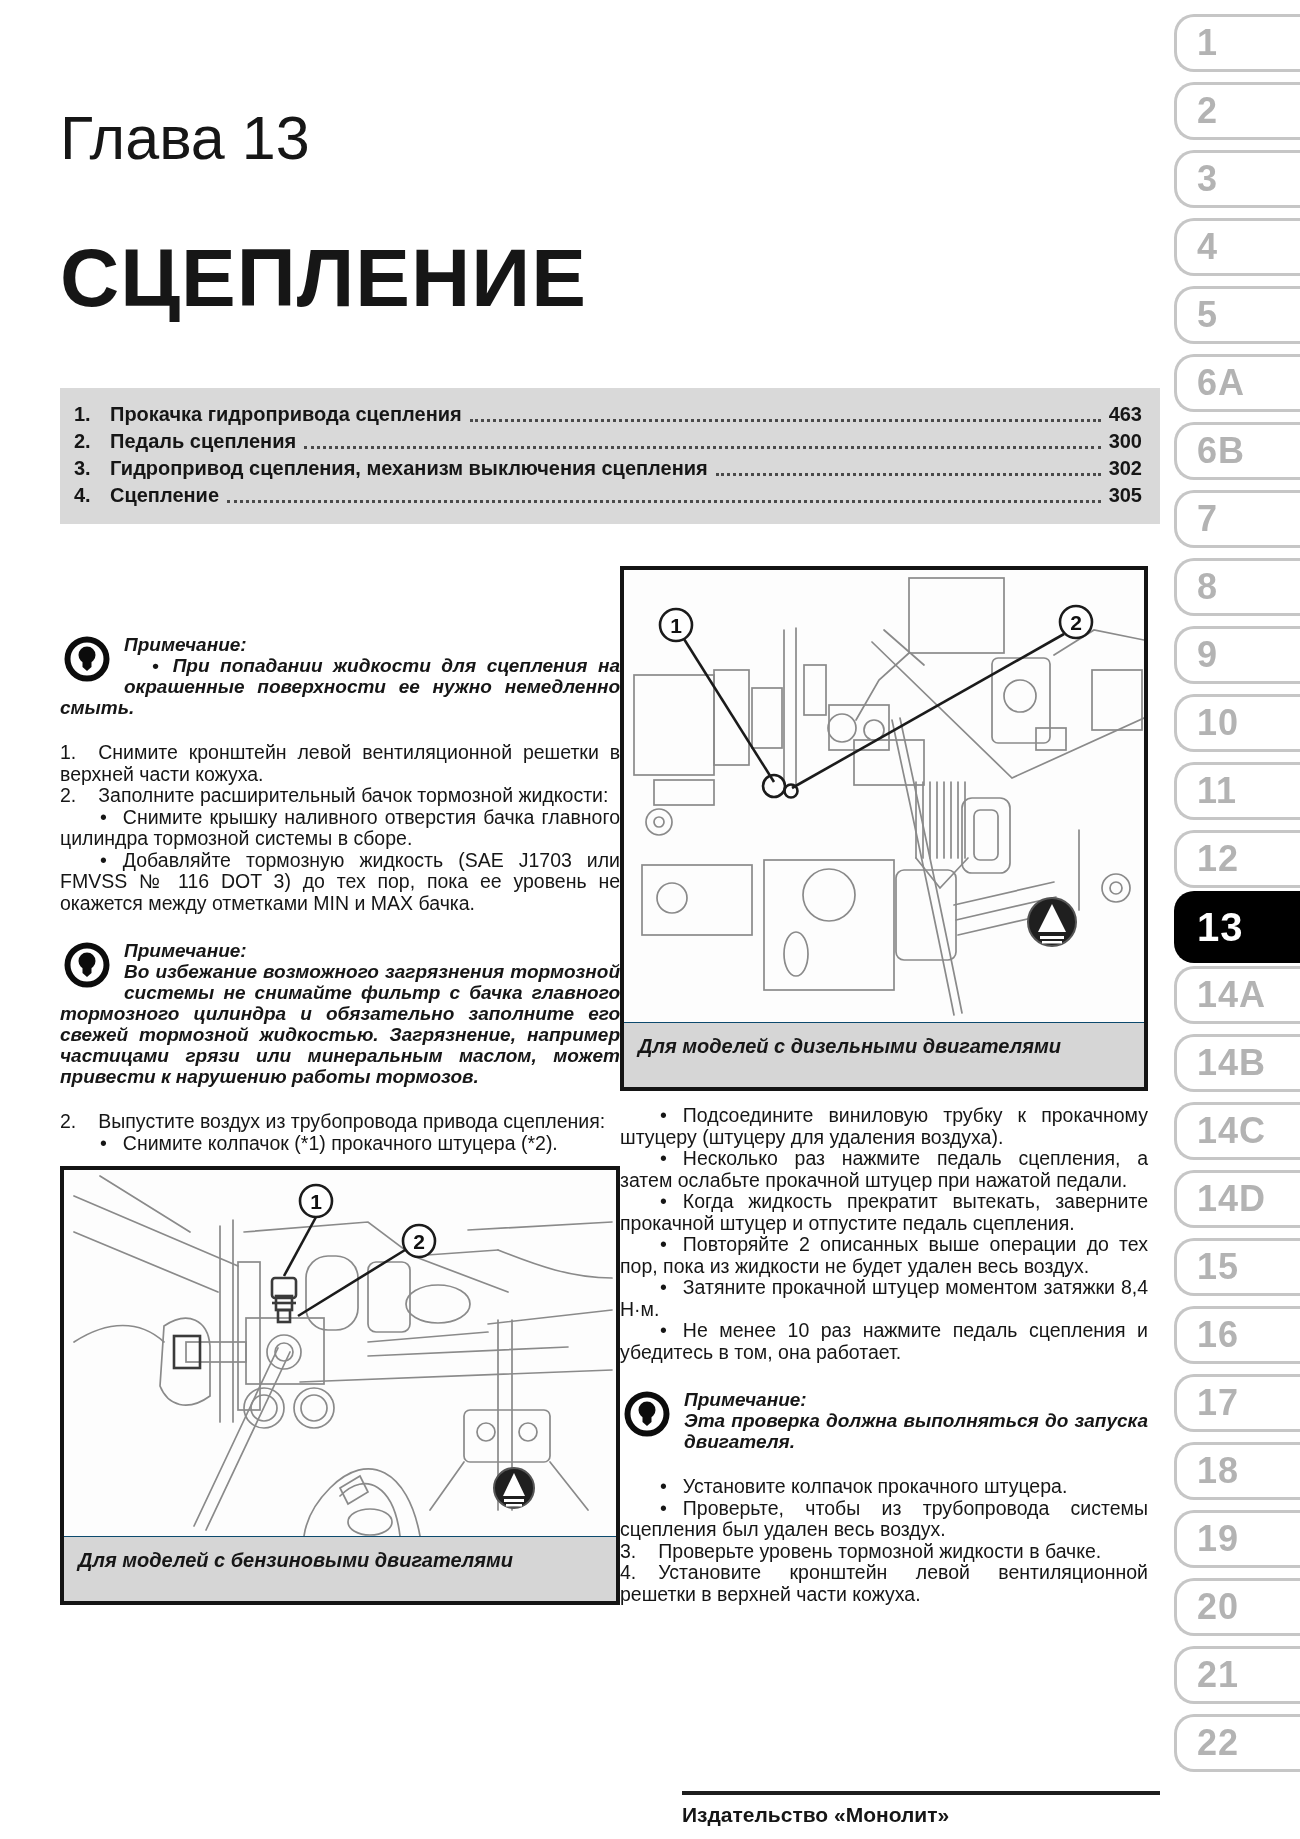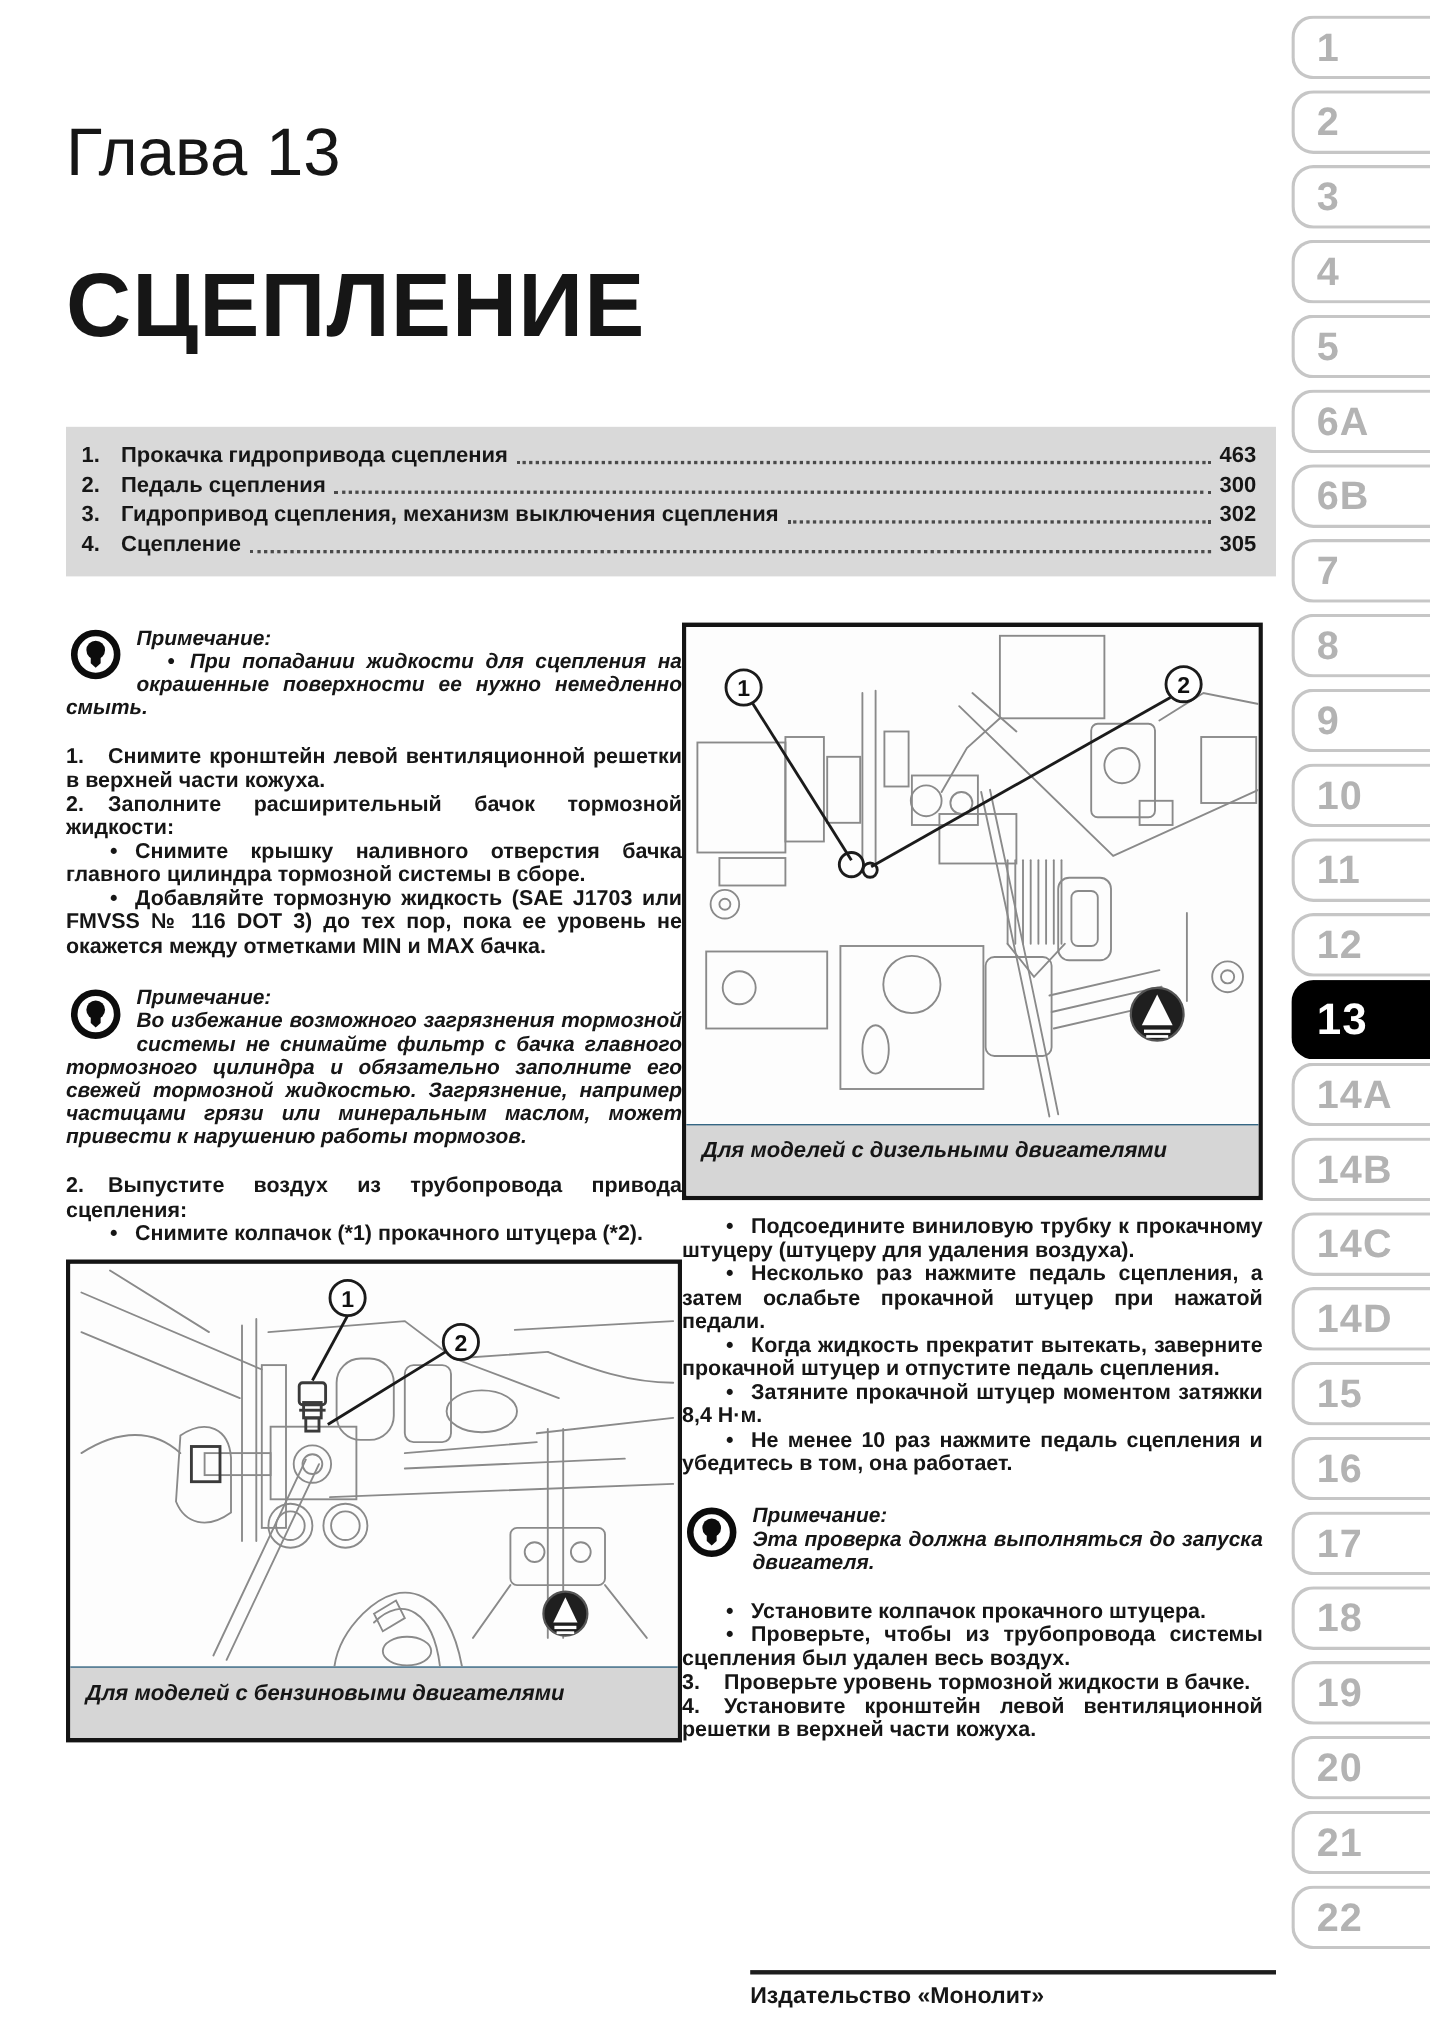--- a/index.html
+++ b/index.html
@@ -37,21 +37,21 @@
   .toc-dots{flex:1;border-bottom:3px dotted #4a4a4a;margin:0 8px 6px 8px;height:1px;}
   .toc-page{font-weight:700;flex:0 0 auto;}
   
   .bar{margin-top:32px;background:#d5d5d5;padding:15px 24px 35px 24px;}
   .bar .num{font-weight:800;font-size:29px;margin-right:20px;}
   .bar .ttl{font-weight:800;font-size:29px;}
   
   .cols{margin-top:22px;display:flex;align-items:flex-end;}
   .col-l{width:560px;flex:0 0 560px;}
   .col-r{width:528px;flex:0 0 528px;}
-  p.body{margin:0;font-size:19.5px;line-height:21.5px;font-weight:700;text-align:justify;}
+  p.body{margin:0;font-size:19.5px;line-height:21.5px;font-weight:400;text-align:justify;}
   p.body .mk{margin-right:22px;}
   p.bullet{text-indent:40px;}
   p.bullet .mk{margin-right:16px;}
   
   .note{margin:26px 0 24px 0;font-style:italic;overflow:visible;}
   .note .bulb{float:left;width:46px;height:46px;margin:2px 14px 4px 4px;}
   .note p{margin:0;font-size:19px;line-height:21px;font-weight:600;text-align:justify;font-style:italic;}
   .note .nt{font-weight:700;}
   .note p.nb{text-indent:28px;}
   .note p.nb .mk{margin-right:14px;}
@@ -304,20 +304,21 @@
           <text x="52" y="63" text-anchor="middle" font-size="21" font-weight="700" fill="#111">1</text>
           <text x="452" y="60" text-anchor="middle" font-size="21" font-weight="700" fill="#111">2</text>
         </svg>
         <div class="caption">Для моделей с дизельными двигателями</div>
       </div>
 
       <div class="mt14">
         <p class="body bullet"><span class="mk">•</span><span>Подсоедините виниловую трубку к прокачному штуцеру (штуцеру для удаления воздуха).</span></p>
         <p class="body bullet"><span class="mk">•</span><span>Несколько раз нажмите педаль сцепления, а затем ослабьте прокачной штуцер при нажатой педали.</span></p>
         <p class="body bullet"><span class="mk">•</span><span>Когда жидкость прекратит вытекать, заверните прокачной штуцер и отпустите педаль сцепления.</span></p>
+        <p class="body bullet"><span class="mk">•</span><span>Повторяйте 2 описанных выше операции до тех пор, пока из жидкости не будет удален весь воздух.</span></p>
         <p class="body bullet"><span class="mk">•</span><span>Затяните прокачной штуцер моментом затяжки 8,4 Н·м.</span></p>
         <p class="body bullet"><span class="mk">•</span><span>Не менее 10 раз нажмите педаль сцепления и убедитесь в том, она работает.</span></p>
       </div>
 
       <div class="note">
         <svg class="bulb" viewBox="0 0 46 46">
           <circle cx="23" cy="23" r="19.5" fill="#fff" stroke="#0c0c0c" stroke-width="6"></circle>
           <circle cx="23" cy="19" r="8.5" fill="#0c0c0c"></circle>
           <path d="M18.5 25 h9 v6 l-4.5 4 l-4.5 -4 z" fill="#0c0c0c"></path>
         </svg>

